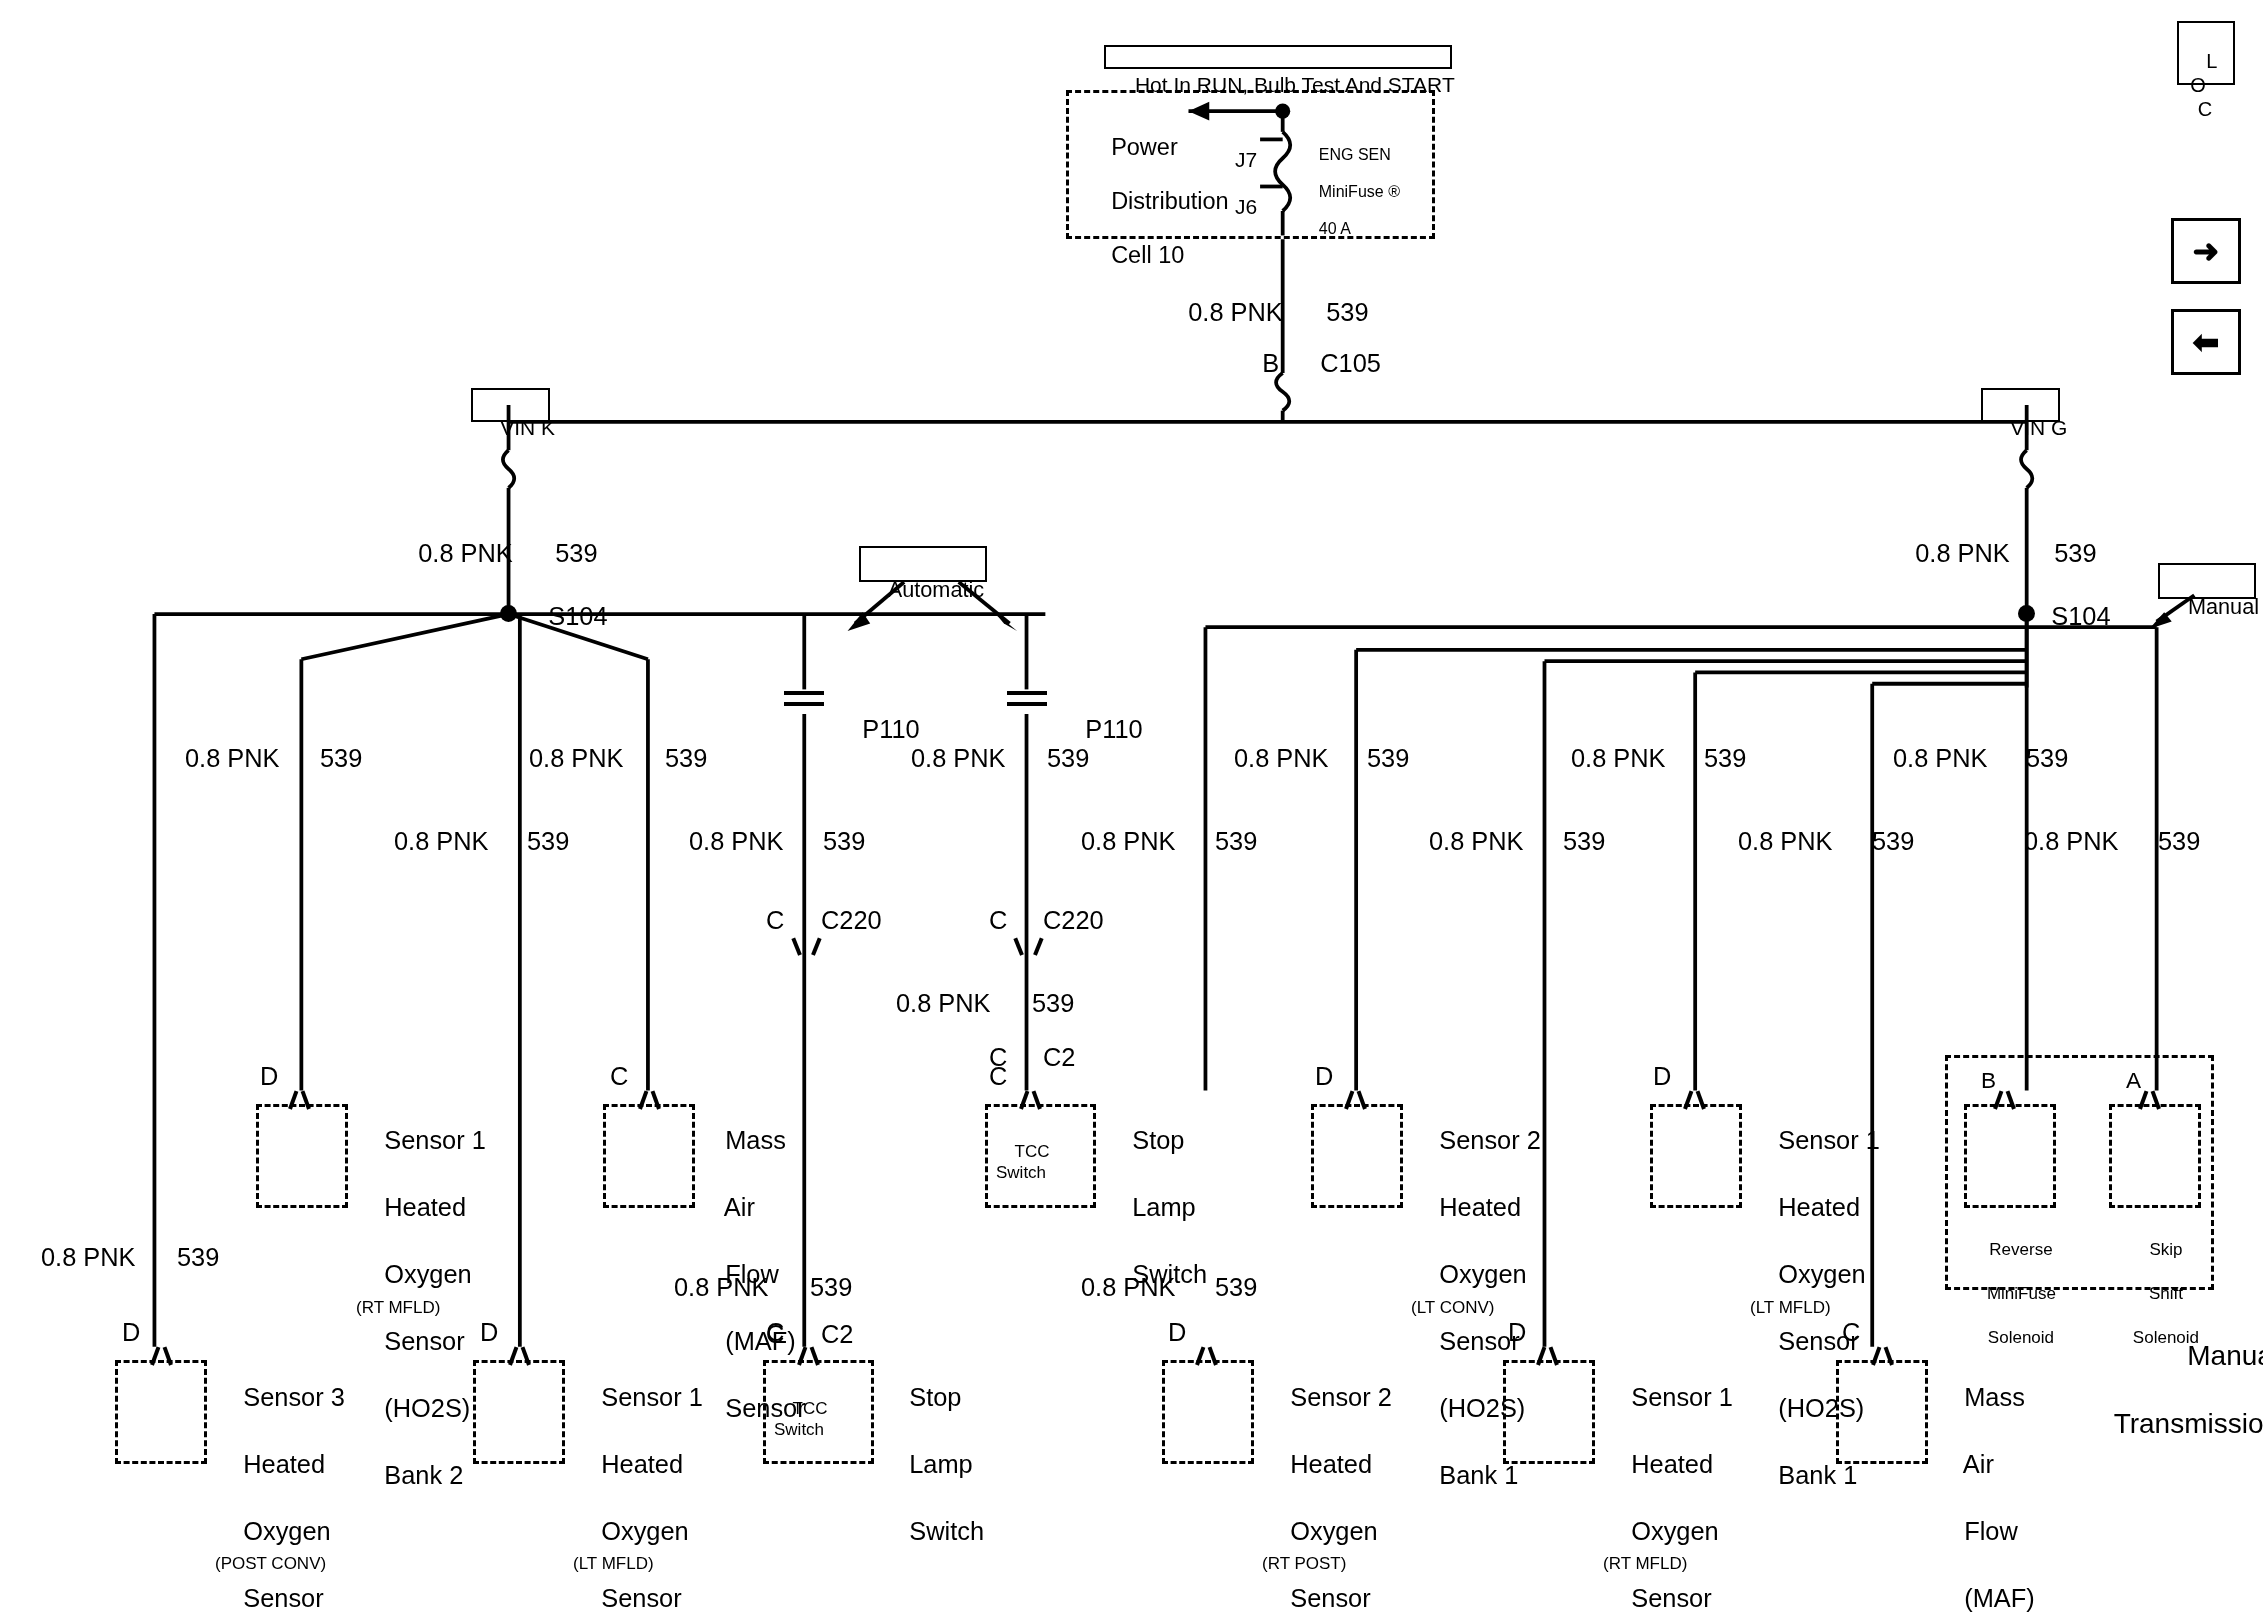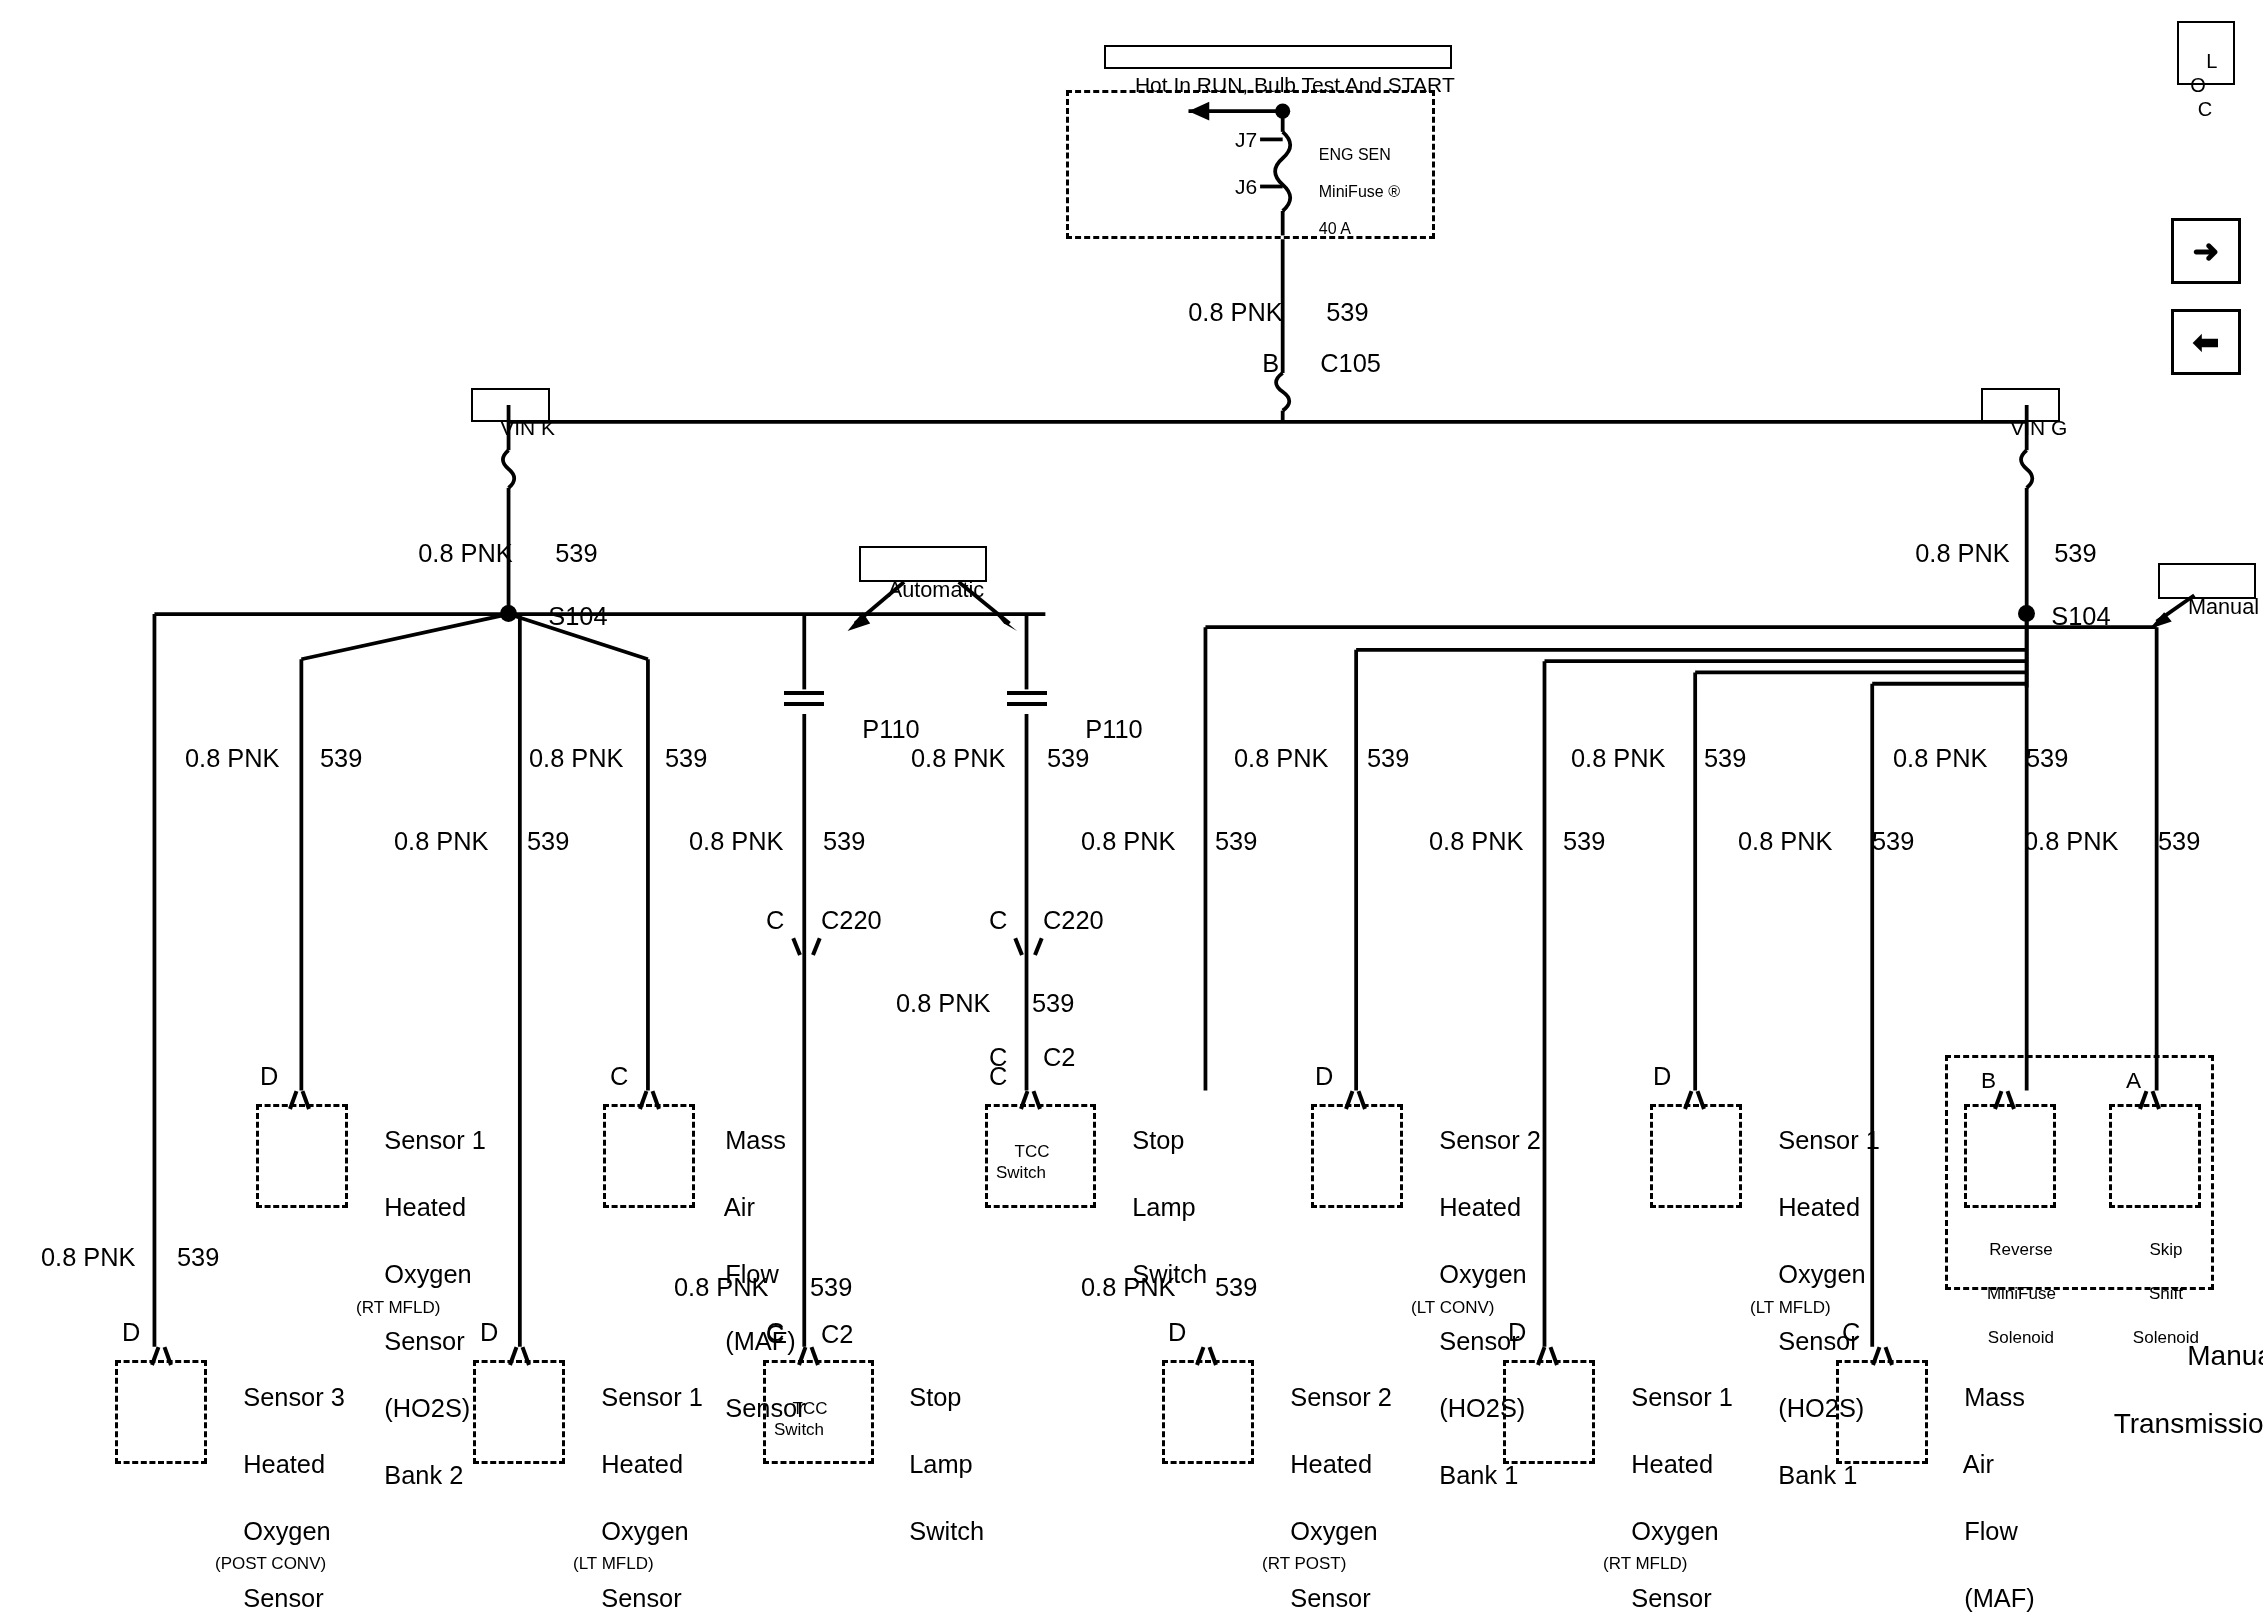--- a/index.html
+++ b/index.html
@@ -18,21 +18,21 @@
     background: #fff;
     overflow: hidden;
   }
   .lbl {
     position: absolute;
     font-size: 25.4px;
     line-height: 1.15;
     white-space: pre;
     color: #000;
   }
-  .lbl.sm { font-size: 21px; }
+  .lbl.sm { font-size: 21px; margin-top: 20px; }
   .lbl.xs { font-size: 17px; }
   .lbl.big { font-size: 28px; }
   .boxlabel {
     position: absolute;
     border: 2.8px solid #000;
     background: #fff;
     box-sizing: border-box;
     font-size: 22.6px;
     padding: 2.8px 7.5px;
     white-space: pre;
@@ -135,20 +135,25 @@
   <div class="navbtn" style="left:2171px; top:309px; width:70px; height:66px;">
     <span>⬅</span>
   </div>
 
   <div class="boxlabel" style="left:1104px; top:45px; width:348px; height:24px; font-size:21px; padding:1.9px 5.6px;">
     <span>Hot In RUN, Bulb Test And START</span>
   </div>
 
   <div class="dash" style="left:1066px; top:90px; width:369px; height:149px;"></div>
 
+  <div class="lbl" style="left:1085px; top:107px; font-size:23.5px;">
+    <span>Power</span><br>
+    <span>Distribution</span><br>
+    <span>Cell 10</span>
+  </div>
 
   <div class="lbl sm" style="left:1235px; top:128px;"><span>J7</span></div>
   <div class="lbl sm" style="left:1235px; top:175px;"><span>J6</span></div>
 
   <div class="lbl" style="left:1301px; top:128px; font-size:16px;">
     <span>ENG SEN</span><br>
     <span>MiniFuse ®</span><br>
     <span>40 A</span>
   </div>
 

